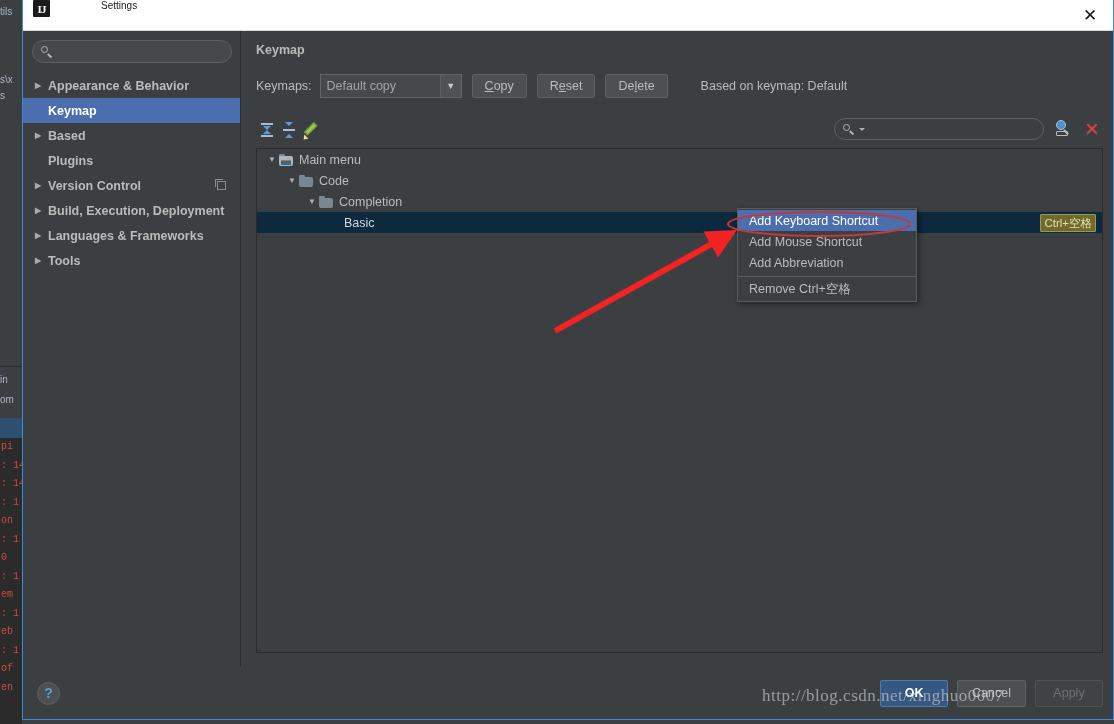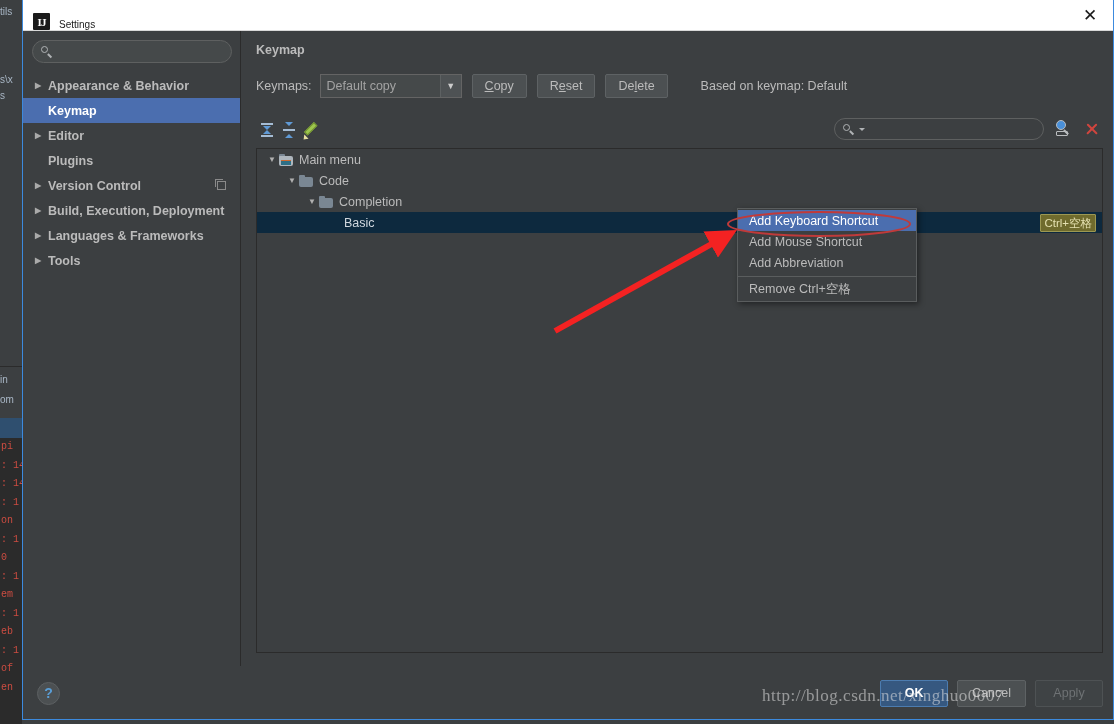--- a/index.html
+++ b/index.html
@@ -62,24 +62,25 @@
     left: 22px; top: 0;
     width: 1092px; height: 720px;
     border: 1px solid #3c8ade;
     border-top: none;
     background: #3c3f41;
     display: flex; flex-direction: column;
   }
   #titlebar {
     height: 31px; min-height: 31px;
     background: #ffffff;
-    display: flex; align-items: flex-end;
+    display: flex; align-items: flex-start;
     padding-left: 10px;
     position: relative;
     border-bottom: 1px solid #d8d8d8;
+    gap: 42px;
   }
   #app-icon {
     width: 17px; height: 17px;
     background: #1b1b1b;
     border-radius: 1px;
     display: flex; align-items: center; justify-content: center;
     color: #ffffff; font-size: 11px; font-weight: bold;
     font-family: "Liberation Serif", serif;
     letter-spacing: -1px;
     margin-right: 9px;
@@ -497,21 +498,21 @@
           <span class="side-label">Appearance &amp; Behavior</span>
         </div>
 
         <div class="side-item bold selected">
           <span class="side-arrow empty">▶</span>
           <span class="side-label">Keymap</span>
         </div>
 
         <div class="side-item bold">
           <span class="side-arrow">▶</span>
-          <span class="side-label">Editor</span>
+          <span class="side-label">Based</span>
         </div>
 
         <div class="side-item bold">
           <span class="side-arrow empty">▶</span>
           <span class="side-label">Plugins</span>
         </div>
 
         <div class="side-item bold">
           <span class="side-arrow">▶</span>
           <span class="side-label">Version Control</span>

